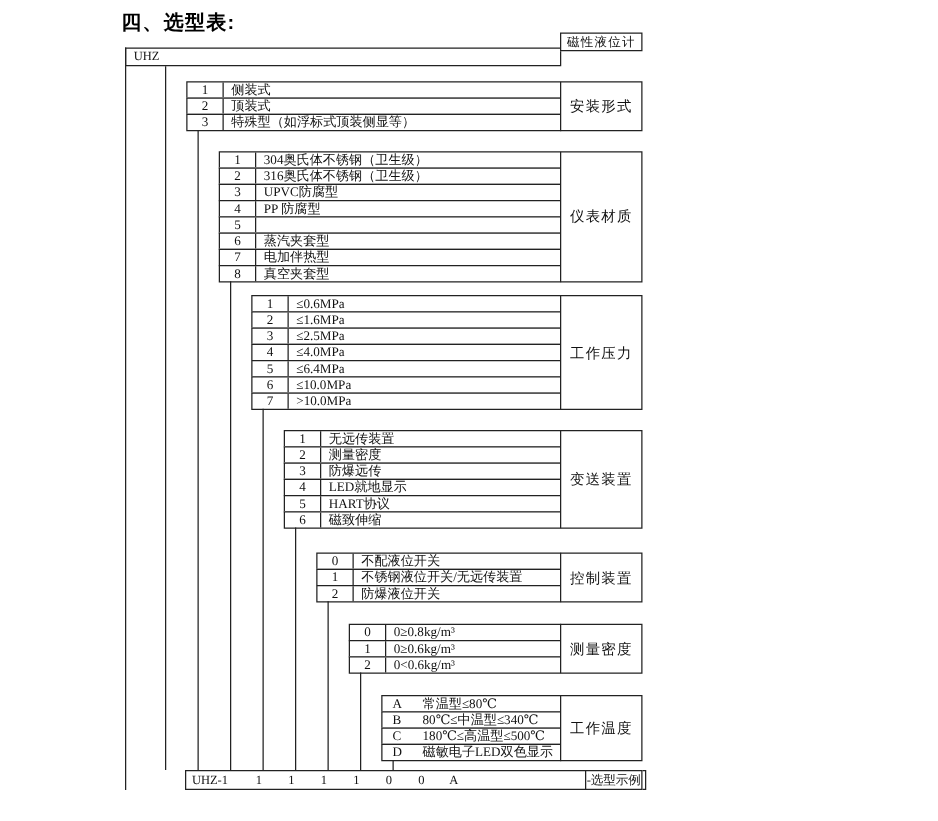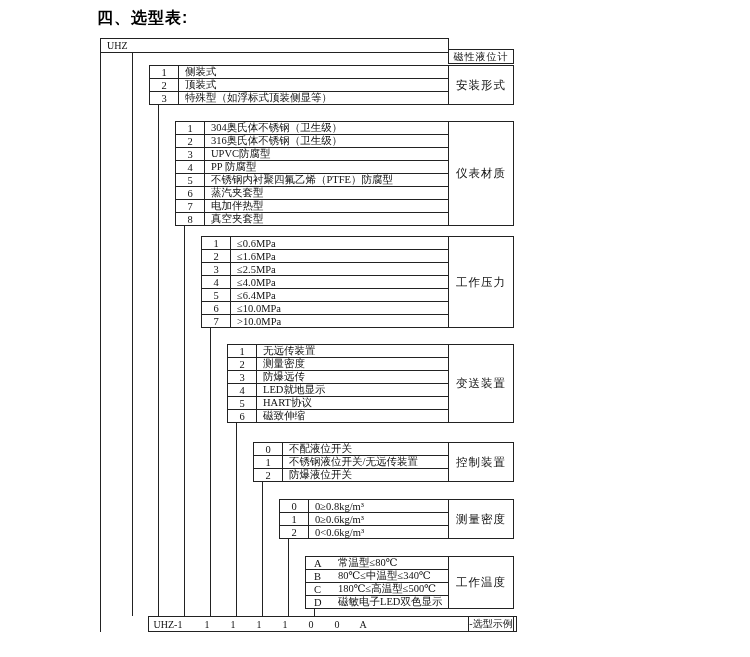--- a/index.html
+++ b/index.html
@@ -36,21 +36,21 @@
   .vline{position:absolute;width:1px;background:#222;}
   .ex-val{position:absolute;top:0;height:100%;display:flex;align-items:center;justify-content:center;width:12px;}
 </style>
 </head>
 <body>
 
 <div id="page">
   <div id="title">四、选型表:</div>
 
   <div class="cell padl" style="left:100px;top:38px;width:349px;height:15px;">UHZ</div>
-  <div class="cell center" style="left:448px;top:49px;width:66px;height:15px;letter-spacing:1px;">磁性液位计</div>
+  <div class="cell center" style="left:448px;top:26px;width:66px;height:15px;letter-spacing:1px;">磁性液位计</div>
 
   <div id="tree">
       <div class="vline" style="left: 100px; top: 38px; height: 594px;"></div>
       <div class="vline" style="left: 132px; top: 53px; height: 563px;"></div>
       <div class="opt-row" style="left: 149px; top: 65px; width: 300px; height: 14px;">
         <div class="opt-code" style="width: 29px;">1</div>
         <div class="opt-text">侧装式</div>
       </div>
       <div class="opt-row" style="left: 149px; top: 78px; width: 300px; height: 14px;">
         <div class="opt-code" style="width: 29px;">2</div>
@@ -73,21 +73,20 @@
       <div class="opt-row" style="left: 175px; top: 147px; width: 274px; height: 14px;">
         <div class="opt-code" style="width: 29px;">3</div>
         <div class="opt-text">UPVC防腐型</div>
       </div>
       <div class="opt-row" style="left: 175px; top: 160px; width: 274px; height: 14px;">
         <div class="opt-code" style="width: 29px;">4</div>
         <div class="opt-text">PP  防腐型</div>
       </div>
       <div class="opt-row" style="left: 175px; top: 173px; width: 274px; height: 14px;">
         <div class="opt-code" style="width: 29px;">5</div>
-        <div class="opt-text">不锈钢内衬聚四氟乙烯（PTFE）防腐型</div>
       </div>
       <div class="opt-row" style="left: 175px; top: 186px; width: 274px; height: 14px;">
         <div class="opt-code" style="width: 29px;">6</div>
         <div class="opt-text">蒸汽夹套型</div>
       </div>
       <div class="opt-row" style="left: 175px; top: 199px; width: 274px; height: 14px;">
         <div class="opt-code" style="width: 29px;">7</div>
         <div class="opt-text">电加伴热型</div>
       </div>
       <div class="opt-row" style="left: 175px; top: 212px; width: 274px; height: 14px;">

